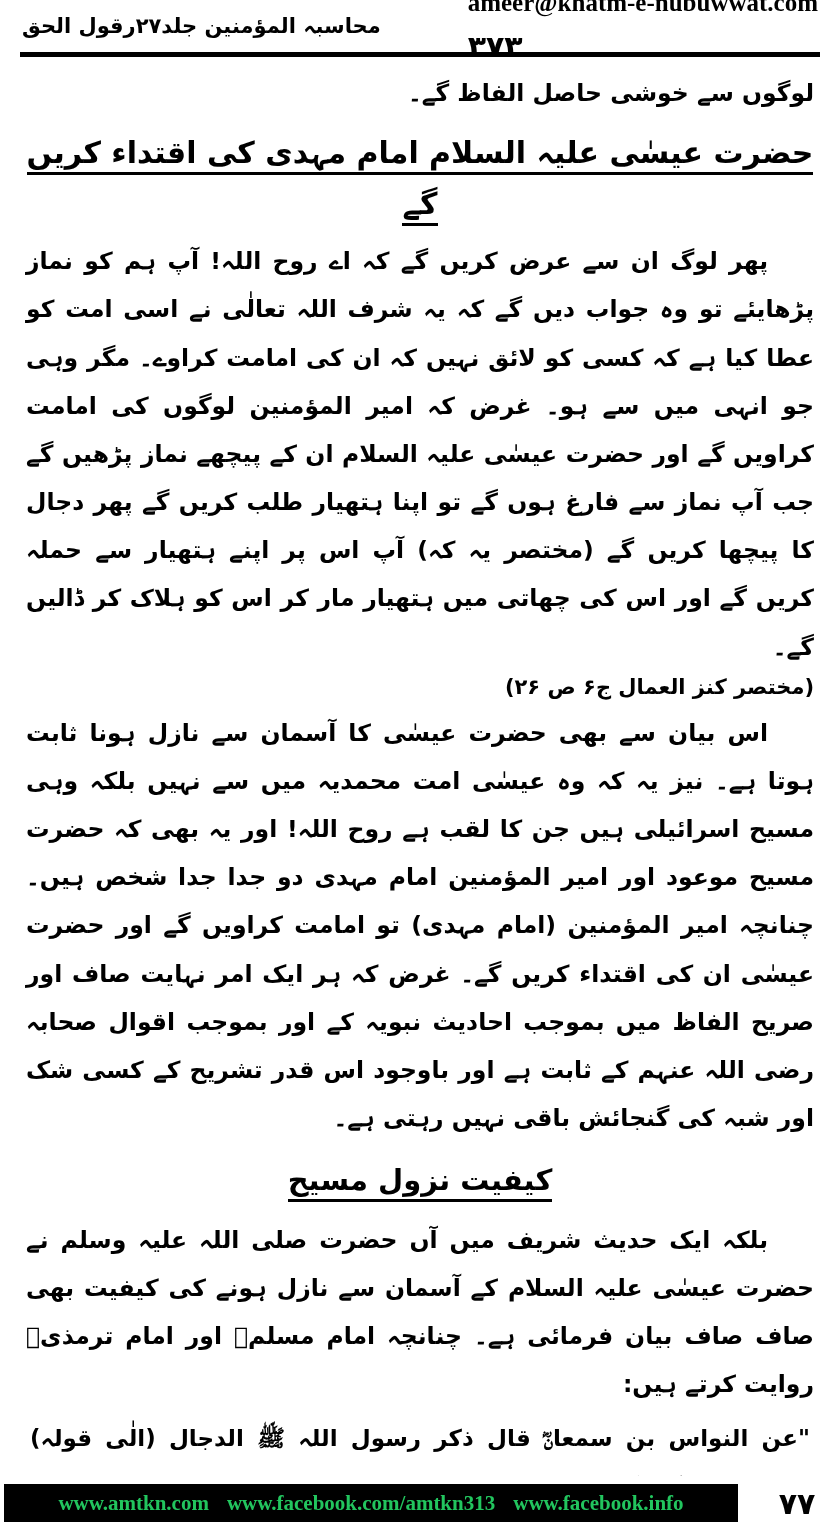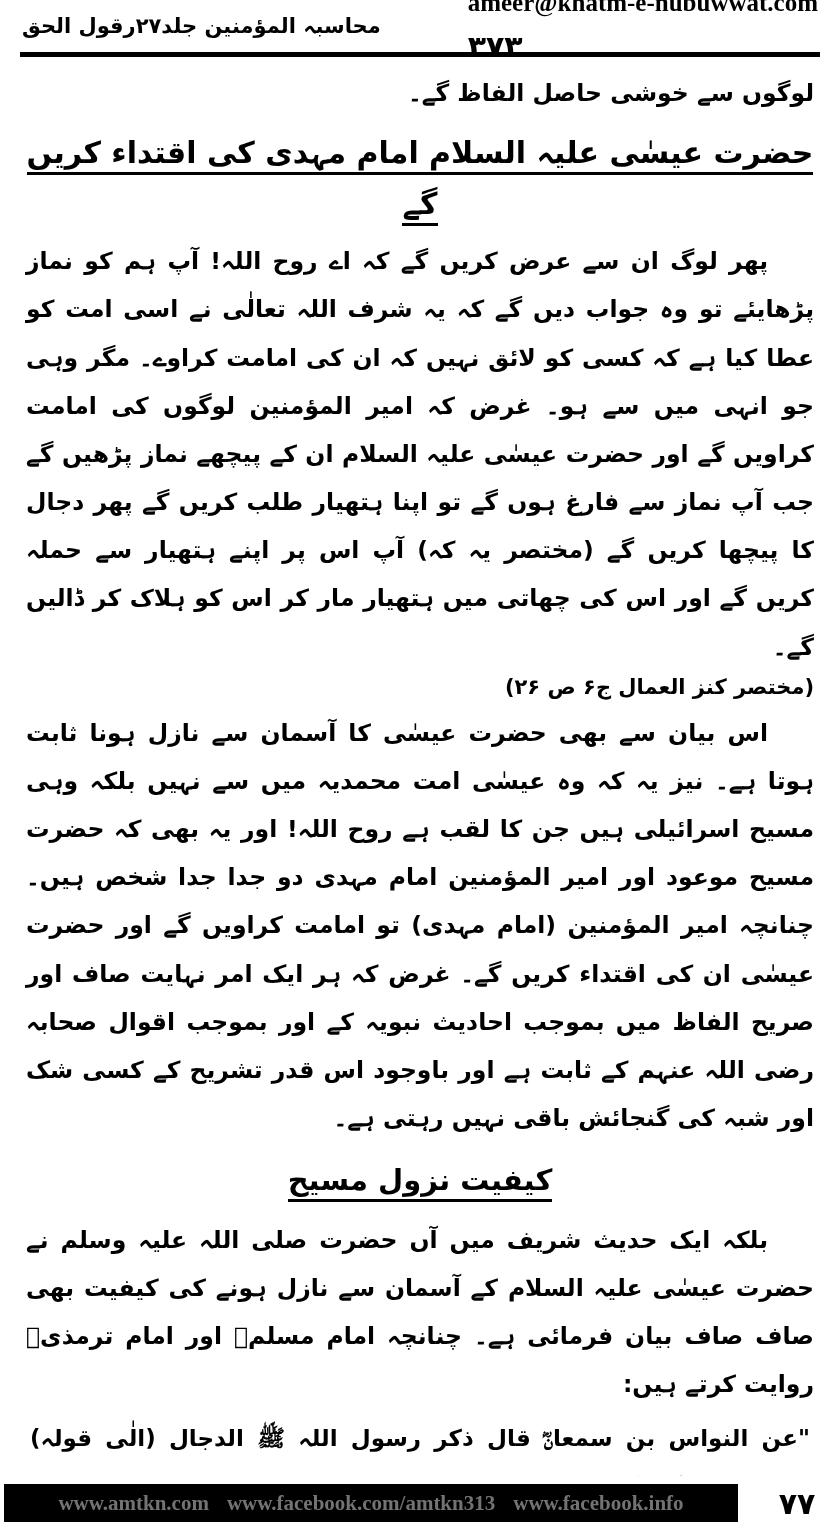--- a/index.html
+++ b/index.html
@@ -133,21 +133,21 @@
   .footer-page {
     width: 86px;
     text-align: center;
     font-size: 30px;
     font-weight: 700;
     direction: rtl;
   }
   .footer-bar {
     flex: 1 1 auto;
     background: #000;
-    color: #737373;
+    color: #22c55e;
     height: 38px;
     display: flex;
     align-items: center;
     justify-content: center;
     gap: 18px;
     font-family: "Liberation Serif", "DejaVu Serif", serif;
     font-size: 21px;
     font-weight: 700;
     margin-left: 4px;
     margin-right: 16px;

